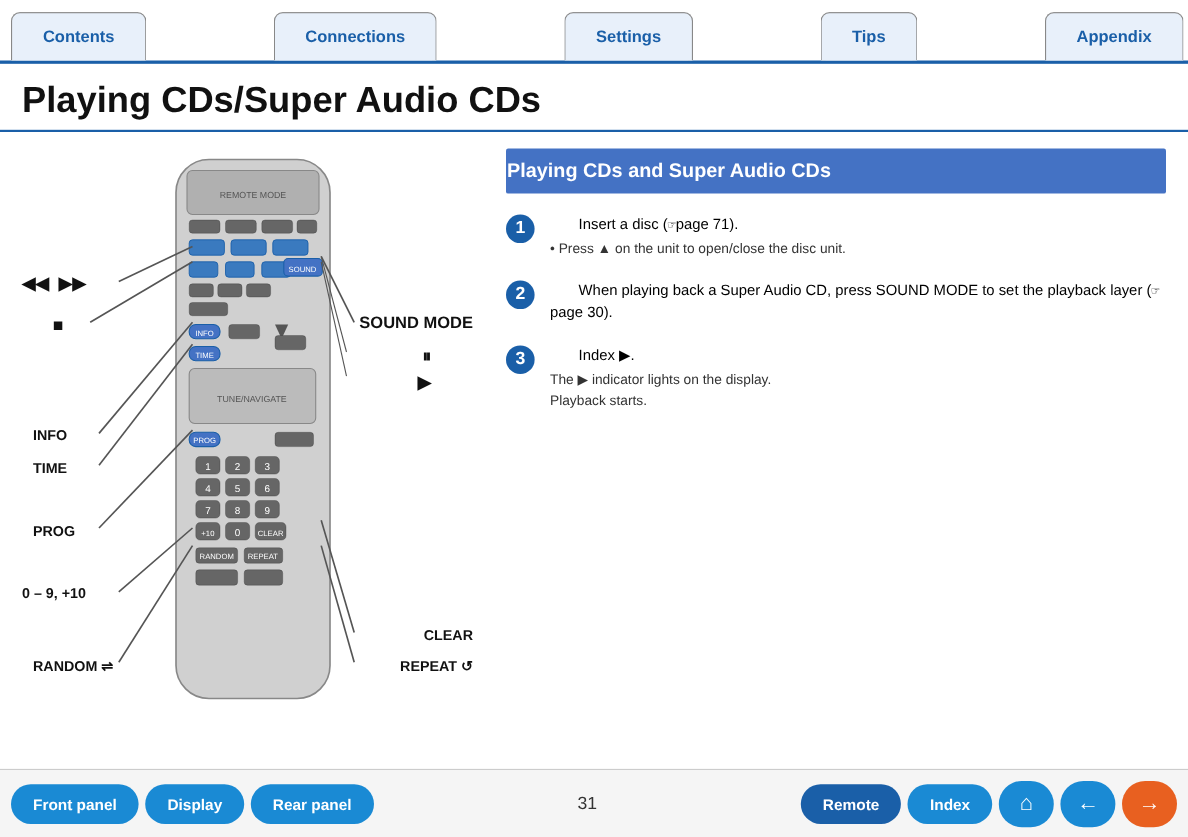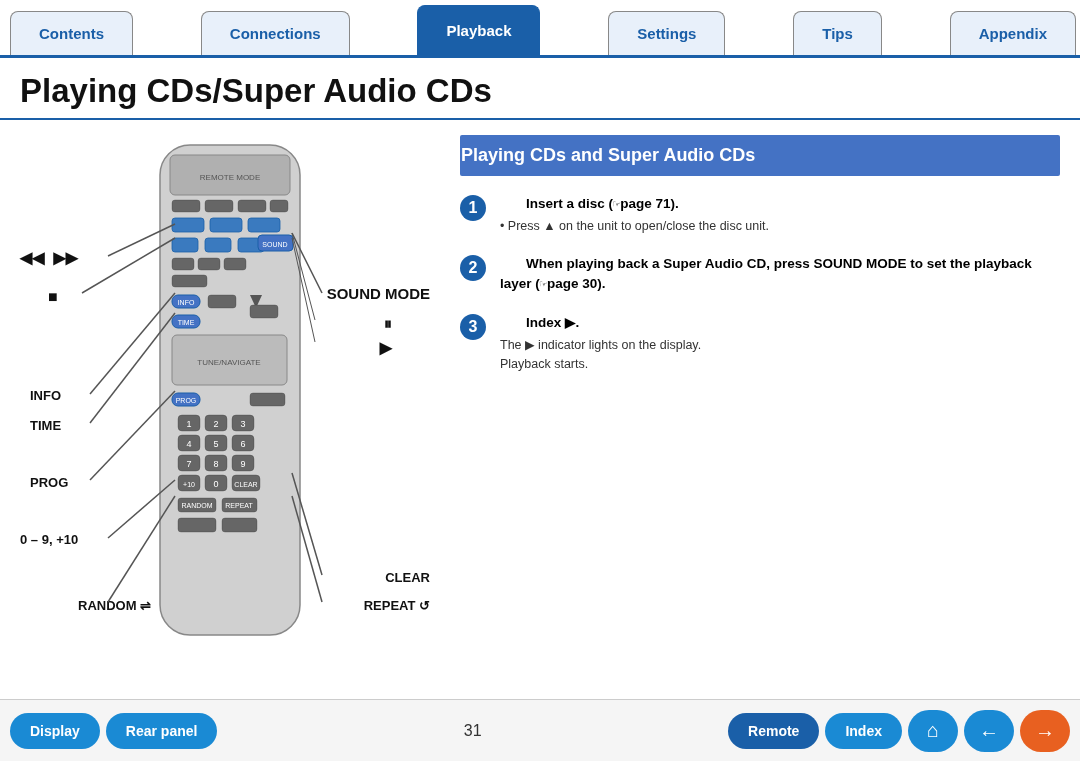--- a/index.html
+++ b/index.html
@@ -119,21 +119,21 @@
       width: 26px;
       height: 26px;
       border-radius: 50%;
       display: flex;
       align-items: center;
       justify-content: center;
       flex-shrink: 0;
       margin-top: 1px;
     }
     .step-content { flex: 1; font-size: 13.5px; line-height: 1.5; }
-    .step-content .bold { font-weight: 700; padding-left: 26px; }
+    .step-content .bold { font-weight: 400; padding-left: 26px; }
     .step-content .sub { margin-top: 3px; color: #333; font-size: 12.5px; }
     .step-ref { font-family: monospace; font-size: 12px; }
 
     
     .bottom-nav {
       position: absolute;
       bottom: 0;
       left: 0;
       right: 0;
       height: 62px;
@@ -201,42 +201,41 @@
       stroke: #888;
       stroke-width: 1;
     }
   </style>
 </head>
 <body>
 
 <div class="top-nav">
   <div class="nav-tab">Contents</div>
   <div class="nav-tab">Connections</div>
-  <div class="nav-tab active">Playback</div>
   <div class="nav-tab">Settings</div>
   <div class="nav-tab">Tips</div>
   <div class="nav-tab">Appendix</div>
 </div>
 
 <div class="page-title-bar">
   <div class="page-title">Playing CDs/Super Audio CDs</div>
 </div>
 
 <div class="main-content">
 
   <div class="remote-area">
     <div class="remote-labels">
 
       <div class="label" style="left:0;top:118px;font-size:16px;">◀◀ &nbsp;▶▶</div>
       <div class="label" style="left:28px;top:158px;font-size:16px;">■</div>
       <div class="label" style="left:10px;top:258px;">INFO</div>
       <div class="label" style="left:10px;top:288px;">TIME</div>
       <div class="label" style="left:10px;top:345px;">PROG</div>
       <div class="label" style="left:0;top:402px;">0 – 9, +10</div>
-      <div class="label" style="left:10px;top:468px;margin-left:48px;">RANDOM ⇌</div>
+      <div class="label" style="left:10px;top:468px;">RANDOM ⇌</div>
 
       <div class="label" style="right:10px;top:155px;font-size:15px;margin-left:21px;">SOUND MODE</div>
       <div class="label" style="right:48px;top:185px;font-size:16px;">⏸</div>
       <div class="label" style="right:48px;top:208px;font-size:16px;">▶</div>
       <div class="label" style="right:10px;top:440px;">CLEAR</div>
       <div class="label" style="right:10px;top:468px;">REPEAT ↺</div>
 
       <div class="remote-device">
         <svg width="180" height="510" viewBox="0 0 180 510" xmlns="http://www.w3.org/2000/svg">
 
@@ -379,20 +378,21 @@
         <div class="sub">
           The ▶ indicator lights on the display.<br>
           Playback starts.
         </div>
       </div>
     </div>
   </div>
 </div>
 
 <div class="bottom-nav">
+  <button class="bottom-btn">Front panel</button>
   <button class="bottom-btn">Display</button>
   <button class="bottom-btn">Rear panel</button>
 
   <div class="page-num">31</div>
 
   <button class="bottom-btn active">Remote</button>
   <button class="bottom-btn">Index</button>
 
   <button class="bottom-icon-btn">
     <span>⌂</span>

